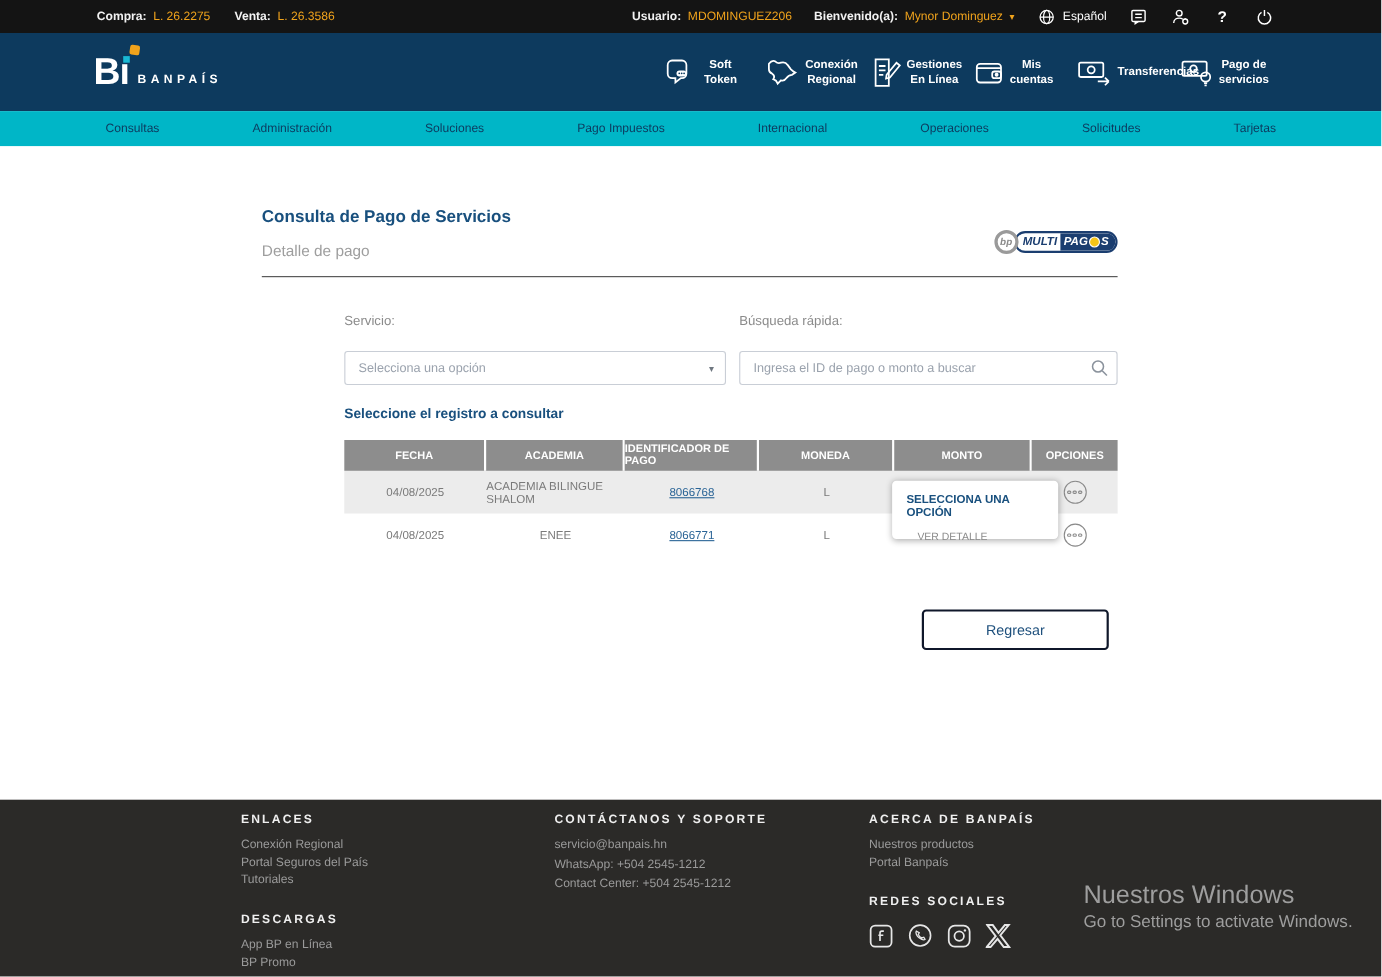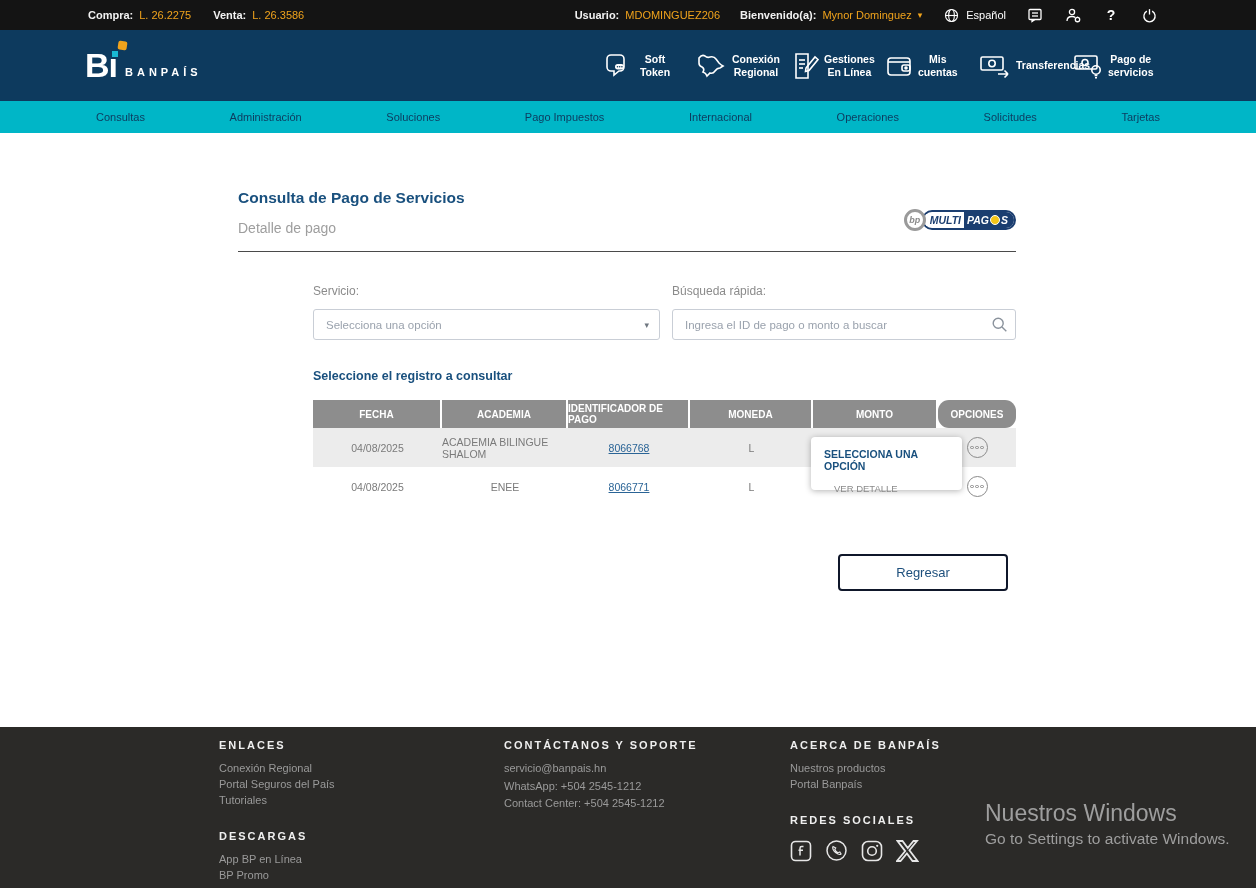--- a/index.html
+++ b/index.html
@@ -54,38 +54,38 @@
   .mp-pill { display:flex; align-items:center; height:20px; border:2px solid #1b3e70; border-radius:10px;
              overflow:hidden; margin-left:-4px; }
   .mp-left { background:#fff; color:#1b3e70; font-style:italic; font-weight:bold; font-size:10.5px; padding:0 3px 0 6px; }
   .mp-right { background:#1b3e70; color:#fff; font-style:italic; font-weight:bold; font-size:10.5px;
               padding:0 6px 0 3px; display:flex; align-items:center; height:100%; }
   .mp-coin { width:10px; height:10px; border-radius:50%; background:#f5c518; border:1.5px solid #fff;
              margin:0 1px; display:inline-block; }
 
   .form-row { position:absolute; left:313px; top:151px; width:703px; display:flex; gap:12px; }
   .field { display:flex; flex-direction:column; }
-  .field-label { font-size:12px; color:#8b8b8b; margin-bottom:11px; }
+  .field-label { font-size:12px; color:#8b8b8b; margin-bottom:21px; }
   .select-box { width:347px; height:31px; border:1px solid #c9ced6; border-radius:3px; background:#fff;
                 display:flex; align-items:center; justify-content:space-between; padding:0 10px 0 12px;
                 font-size:11.5px; color:#9aa2ad; cursor:pointer; }
   .select-caret { color:#6f7780; font-size:9px; }
   .search-box { position:relative; width:344px; }
   .search-input { width:344px; height:31px; border:1px solid #c9ced6; border-radius:3px; padding:0 32px 0 12px;
                   font-size:11.5px; color:#555; font-family:"Liberation Sans", sans-serif; }
   .search-input::placeholder { color:#9aa2ad; }
   .search-icon { position:absolute; right:8px; top:7px; cursor:pointer; }
 
   .section-title { position:absolute; left:313px; top:236px; font-size:12.5px; font-weight:bold; color:#19507e; }
 
   .table { position:absolute; left:313px; top:267px; width:703px; font-size:10.5px; }
   .trow { display:grid; grid-template-columns:129px 126px 122px 123px 125px 78px; }
   .thead .tcell { background:#8d8d8d; color:#fff; font-size:10px; font-weight:bold; height:28px;
                   display:flex; align-items:center; justify-content:center; border-right:2px solid #fff; }
-  .thead .tcell:last-child { border-right:none;border-radius:11px; }
+  .thead .tcell:last-child { border-right:none; }
   .tbody .trow { height:39px; }
   .tbody .trow.odd { background:#ececec; }
   .tbody .trow.even { background:#fff; }
   .tbody .tcell { display:flex; align-items:center; justify-content:center; color:#7a7a7a; }
   .cell-link { color:#2a6496; text-decoration:underline; cursor:pointer; }
   .opt-btn { width:21px; height:21px; border-radius:50%; border:1px solid #8a8a8a; background:transparent;
              display:flex; align-items:center; justify-content:center; gap:1.5px; cursor:pointer; }
   .opt-dot { width:3.5px; height:3.5px; border-radius:50%; border:1px solid #8a8a8a; }
 
   .popup { position:absolute; left:811px; top:304px; width:151px; height:53px; background:#fff;

